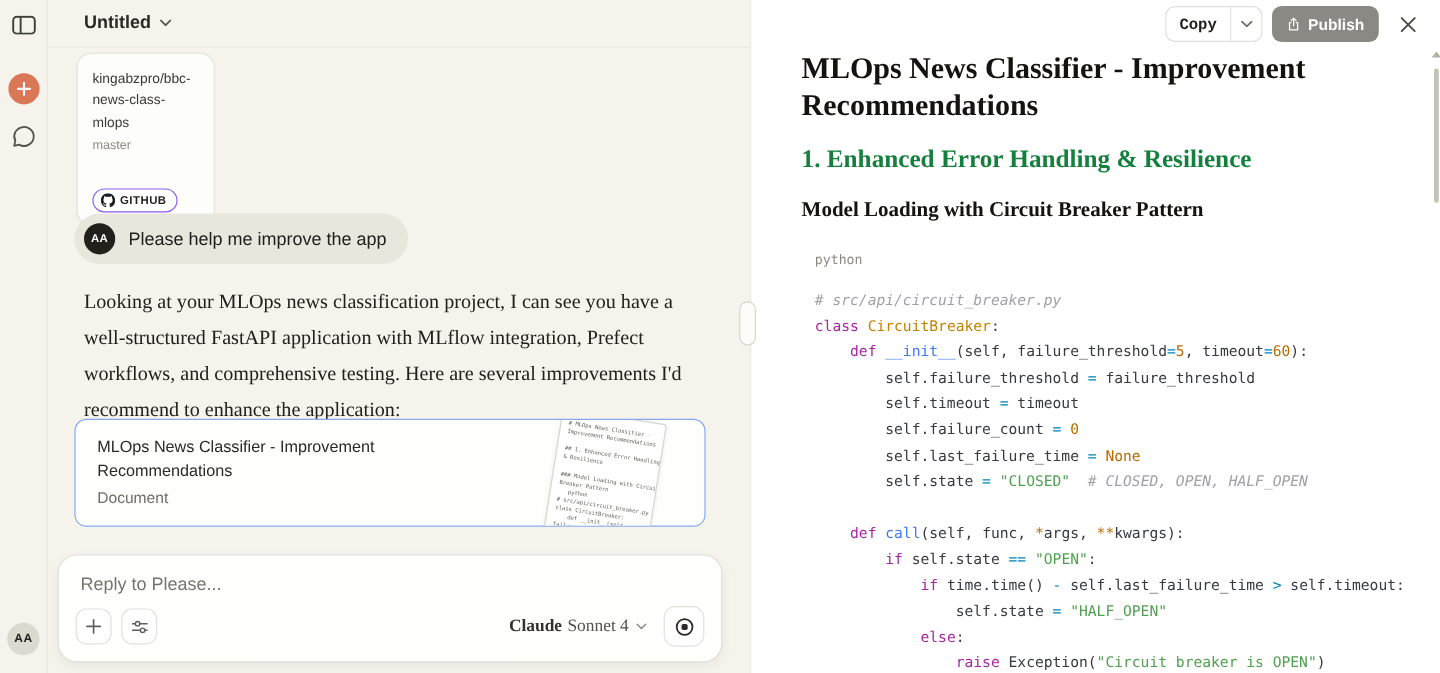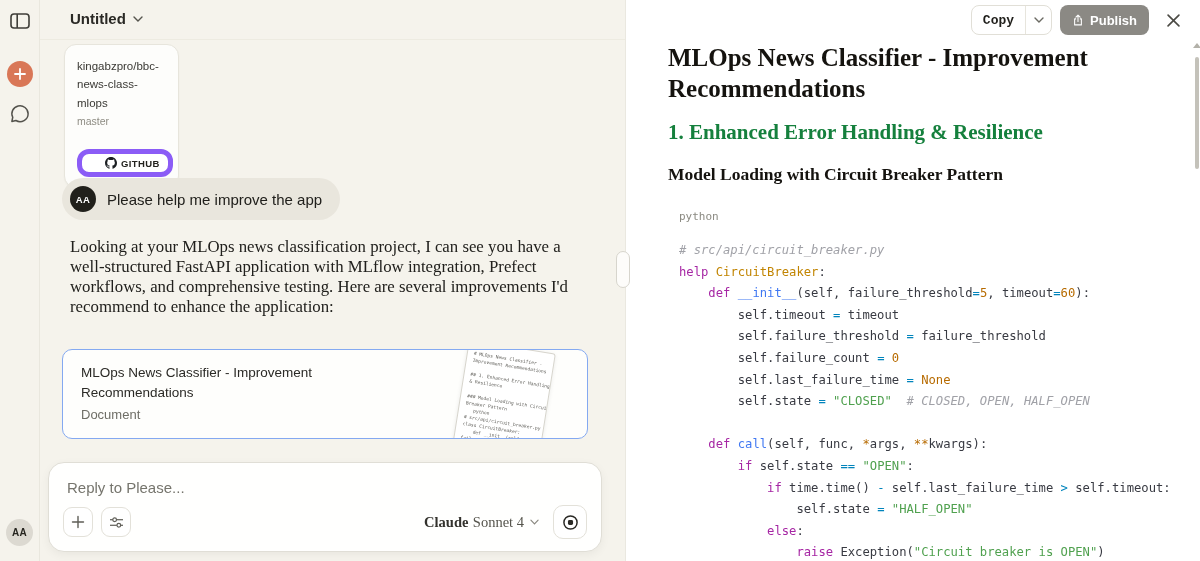--- a/index.html
+++ b/index.html
@@ -17,29 +17,29 @@
 
   
   .chat { position:relative; width:585px; flex:0 0 585px; height:100%; background:#f5f3ec; }
   .chat-header { position:absolute; top:10px; left:30px; display:flex; align-items:center; gap:7px; cursor:pointer; }
   .chat-title { font-size:15px; font-weight:600; color:#2a2925; }
   .chat-header-line { position:absolute; top:39px; left:0; right:0; height:1px; background:#edebe1; }
 
   .gh-card { position:absolute; left:24px; top:44px; width:115px; height:144px; background:#fdfdfb; border:1px solid #e7e5dc; border-radius:12px; padding:12px 11px 10px 12px; cursor:pointer; box-shadow:0 1px 2px rgba(0,0,0,.03); }
   .gh-repo { font-size:11.5px; line-height:1.6; color:#3a3934; }
   .gh-branch { font-size:10.5px; color:#8e8c83; margin-top:3px; }
-  .gh-badge { position:absolute; left:12px; bottom:10px; display:flex; align-items:center; gap:4px; border:5px solid #8b5cf6; border-radius:12px; padding:3px 8px 3px 23px; background:#fff; }
+  .gh-badge { position:absolute; left:12px; bottom:10px; display:flex; align-items:center; gap:4px; border:1px solid #8b5cf6; border-radius:12px; padding:3px 8px 3px 6px; background:#fff; }
   .gh-badge span { font-size:9.5px; font-weight:bold; letter-spacing:.4px; color:#24231f; }
 
   .user-row { position:absolute; left:22px; top:178px; }
   .user-bubble { display:inline-flex; align-items:center; background:#e9e6dd; border-radius:22px; padding:8px 18px 8px 8px; cursor:default; }
   .user-avatar { width:26px; height:26px; border-radius:50%; background:#21201b; color:#fff; font-size:9.5px; font-weight:bold; display:flex; align-items:center; justify-content:center; letter-spacing:.3px; }
   .user-text { font-size:15px; color:#21201c; margin-left:11px; }
 
-  .assistant-text { position:absolute; left:30px; top:237px; width:524px; font-family:"Liberation Serif", serif; font-size:16.8px; line-height:20px; color:#21201d; }
+  .assistant-text { position:absolute; left:30px; top:237px; width:524px; font-family:"Liberation Serif", serif; font-size:16.8px; line-height:30px; color:#21201d; }
 
   .artifact-card { position:absolute; left:22px; top:349px; width:526px; height:90px; background:#fefefc; border:1px solid #84a9f1; border-radius:10px; overflow:hidden; cursor:pointer; }
   .artifact-card-title { position:absolute; left:18px; top:13px; width:280px; font-size:13.5px; line-height:1.45; font-weight:500; color:#2b2a26; }
   .artifact-card-type { position:absolute; left:18px; top:57px; font-size:13px; color:#6f6e66; }
   .thumb { position:absolute; right:40px; top:-4px; width:88px; height:120px; background:#fff; border:1px solid #d7d5cd; border-radius:3px; transform:rotate(9deg); box-shadow:0 1px 4px rgba(0,0,0,.08); padding:8px 6px; overflow:hidden; }
   .thumb div { font-family:"DejaVu Sans Mono", monospace; font-size:4.6px; line-height:1.55; color:#63625d; white-space:pre; }
 
   .composer { position:absolute; left:8px; top:462px; width:554px; height:90px; background:#fffffe; border:1px solid #e0ded6; border-radius:16px; box-shadow:0 3px 10px rgba(0,0,0,.05); padding:16px 16px 12px 18px; }
   .composer-input { font-size:15px; color:#76756d; cursor:text; }
   .composer-row { position:absolute; left:14px; right:14px; bottom:12px; display:flex; align-items:center; }
@@ -217,24 +217,24 @@
       </div>
     </div>
 
     <div class="art-title">MLOps News Classifier - Improvement Recommendations</div>
     <div class="art-h2">1. Enhanced Error Handling &amp; Resilience</div>
     <div class="art-h3">Model Loading with Circuit Breaker Pattern</div>
 
     <div class="code-lang">python</div>
     <div class="code-block">
         <div class="code-line"><span class="tok-cm"># src/api/circuit_breaker.py</span></div>
-        <div class="code-line"><span class="tok-kw">help</span><span class="tok-pl"> </span><span class="tok-cl">CircuitBreaker</span><span class="tok-pl">:</span></div>
+        <div class="code-line"><span class="tok-kw">class</span><span class="tok-pl"> </span><span class="tok-cl">CircuitBreaker</span><span class="tok-pl">:</span></div>
         <div class="code-line"><span class="tok-pl">    </span><span class="tok-kw">def</span><span class="tok-pl"> </span><span class="tok-fn">__init__</span><span class="tok-pl">(self, failure_threshold</span><span class="tok-op">=</span><span class="tok-num">5</span><span class="tok-pl">, timeout</span><span class="tok-op">=</span><span class="tok-num">60</span><span class="tok-pl">):</span></div>
+        <div class="code-line"><span class="tok-pl">        self.failure_threshold </span><span class="tok-op">=</span><span class="tok-pl"> failure_threshold</span></div>
         <div class="code-line"><span class="tok-pl">        self.timeout </span><span class="tok-op">=</span><span class="tok-pl"> timeout</span></div>
-        <div class="code-line"><span class="tok-pl">        self.failure_threshold </span><span class="tok-op">=</span><span class="tok-pl"> failure_threshold</span></div>
         <div class="code-line"><span class="tok-pl">        self.failure_count </span><span class="tok-op">=</span><span class="tok-pl"> </span><span class="tok-num">0</span></div>
         <div class="code-line"><span class="tok-pl">        self.last_failure_time </span><span class="tok-op">=</span><span class="tok-pl"> </span><span class="tok-num">None</span></div>
         <div class="code-line"><span class="tok-pl">        self.state </span><span class="tok-op">=</span><span class="tok-pl"> </span><span class="tok-str">"CLOSED"</span><span class="tok-pl">  </span><span class="tok-cm"># CLOSED, OPEN, HALF_OPEN</span></div>
         <div class="code-line">&nbsp;</div>
         <div class="code-line"><span class="tok-pl">    </span><span class="tok-kw">def</span><span class="tok-pl"> </span><span class="tok-fn">call</span><span class="tok-pl">(self, func, </span><span class="tok-num">*</span><span class="tok-pl">args, </span><span class="tok-num">**</span><span class="tok-pl">kwargs):</span></div>
         <div class="code-line"><span class="tok-pl">        </span><span class="tok-kw">if</span><span class="tok-pl"> self.state </span><span class="tok-op">==</span><span class="tok-pl"> </span><span class="tok-str">"OPEN"</span><span class="tok-pl">:</span></div>
         <div class="code-line"><span class="tok-pl">            </span><span class="tok-kw">if</span><span class="tok-pl"> time.time() </span><span class="tok-op">-</span><span class="tok-pl"> self.last_failure_time </span><span class="tok-op">&gt;</span><span class="tok-pl"> self.timeout:</span></div>
         <div class="code-line"><span class="tok-pl">                self.state </span><span class="tok-op">=</span><span class="tok-pl"> </span><span class="tok-str">"HALF_OPEN"</span></div>
         <div class="code-line"><span class="tok-pl">            </span><span class="tok-kw">else</span><span class="tok-pl">:</span></div>
         <div class="code-line"><span class="tok-pl">                </span><span class="tok-kw">raise</span><span class="tok-pl"> Exception(</span><span class="tok-str">"Circuit breaker is OPEN"</span><span class="tok-pl">)</span></div>

